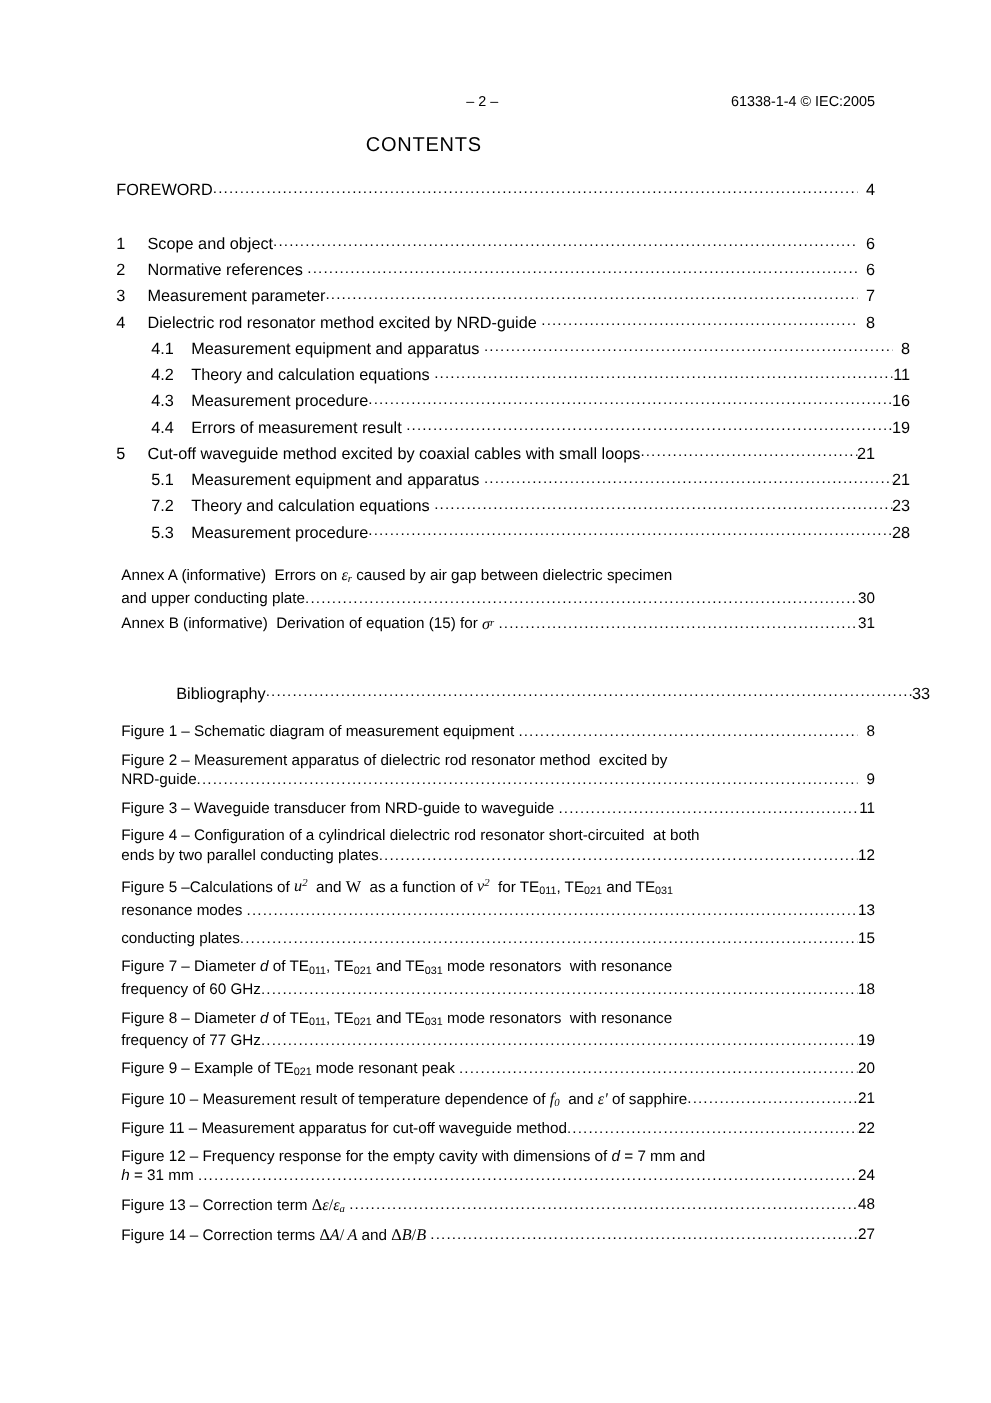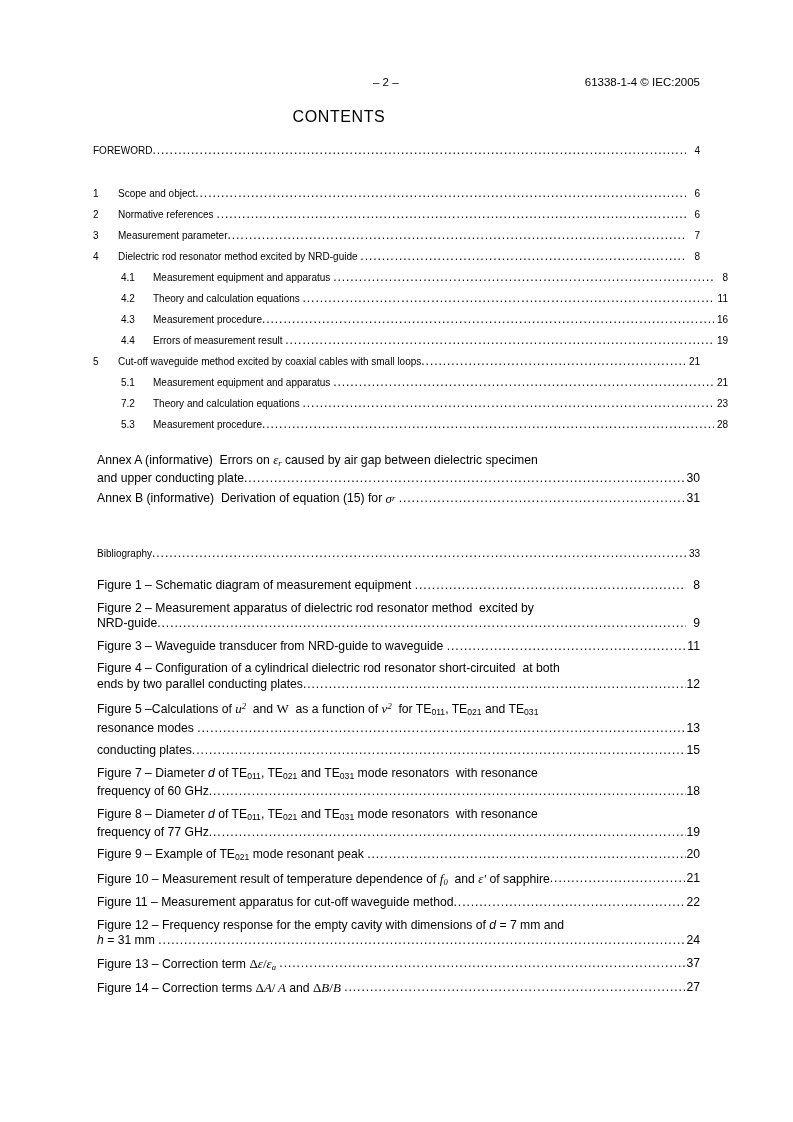--- a/index.html
+++ b/index.html
@@ -57,22 +57,22 @@
 
   
   .toc {
     position: absolute;
     left: 93px;
     width: 607px;
   }
   .row {
     position: relative;
     display: flex;
-    align-items: flex-start;
-    font-size: 10px;
+    align-items: center;
+    font-size: 13px;
     line-height: 15px;
     width: 607px;
   }
   .num {
     flex: 0 0 auto;
     white-space: pre;
   }
   .label {
     flex: 0 0 auto;
     white-space: pre;
@@ -108,21 +108,21 @@
   }
   .wrow .line2 {
     display: flex;
     width: 607px;
   }
 
   
   #blk-foreword { top: 143px; }
   #blk-clauses  { top: 186px; }
   #blk-annex    { top: 452px; }
-  #blk-biblio   { top: 546px; }
+  #blk-biblio   { top: 546px; margin-left: 44px; }
   #blk-figures  { top: 578px; }
 
   .row.lvl1 .num   { width: 25px; }
   .row.lvl2        { padding-left: 28px; }
   .row.lvl2 .num   { width: 32px; }
 
   .r-gap-4 { margin-top: 4px; }
 
   .annex-row { margin-bottom: 2px; }
   .fig-row   { margin-bottom: 5px; }
@@ -403,21 +403,21 @@
         <span class="label"><span class="it">h</span> = 31 mm </span>
         <span class="leader"></span>
         <span class="pg">24</span>
       </div>
     </div>
 
     <div class="wrow fig-row">
       <div class="line2">
         <span class="label">Figure 13 – Correction term <span class="nw"><span class="mi-up">Δ</span><span class="mi">ε</span><span class="mi-up">/</span><span class="mi">ε</span><span class="sub-s">a</span></span>&nbsp;</span>
         <span class="leader"></span>
-        <span class="pg">37</span>
+        <span class="pg">48</span>
       </div>
     </div>
 
     <div class="wrow fig-row">
       <div class="line2">
         <span class="label">Figure 14 – Correction terms <span class="nw"><span class="mi-up">Δ</span><span class="mi">A</span><span class="mi-up">/</span> <span class="mi">A</span></span> and <span class="nw"><span class="mi-up">Δ</span><span class="mi">B</span><span class="mi-up">/</span><span class="mi">B</span></span>&nbsp;</span>
         <span class="leader"></span>
         <span class="pg">27</span>
       </div>
     </div>

